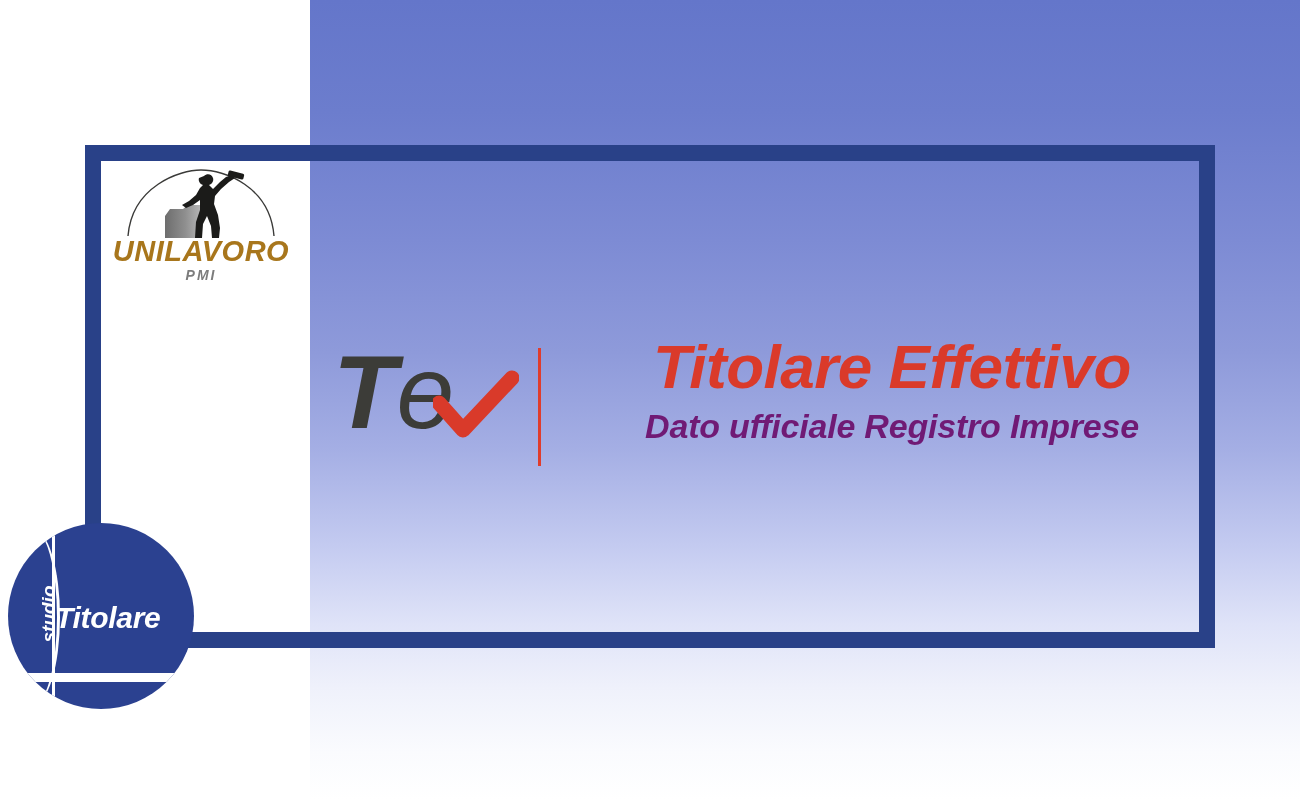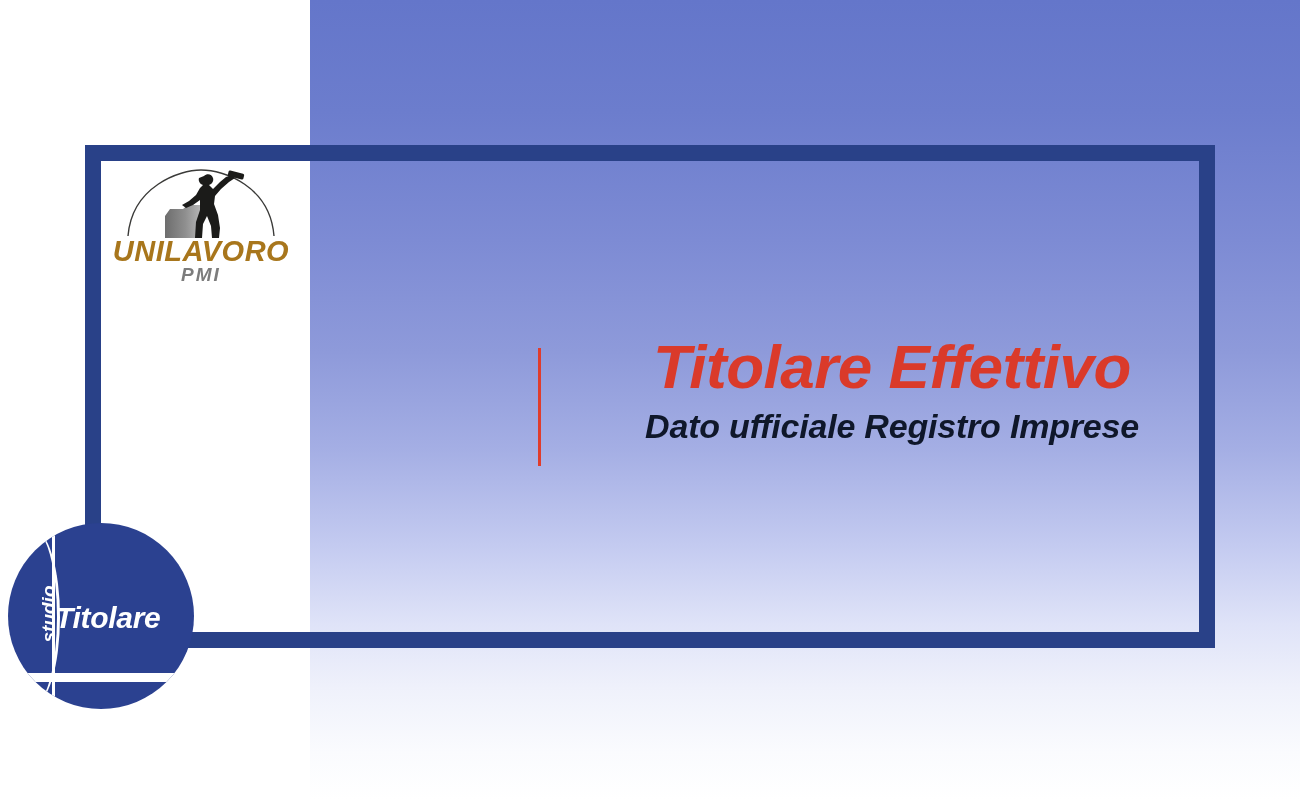--- a/index.html
+++ b/index.html
@@ -84,21 +84,21 @@
   }
   .uni-word {
     font-size: 29px;
     font-weight: bold;
     letter-spacing: 0.5px;
     color: #a8761c;
     line-height: 30px;
     margin-top: -2px;
   }
   .uni-sub {
-    font-size: 19px;
+    font-size: 14px;
     font-weight: bold;
     letter-spacing: 2px;
     color: #7c7c7c;
     line-height: 16px;
     margin-top: 1px;
   }
 
   
   .aerreuno {
     position: absolute;
@@ -214,21 +214,21 @@
   }
   .headline .title {
     color: #da3a2a;
     font-size: 62px;
     font-weight: bold;
     line-height: 68px;
     letter-spacing: -0.5px;
     white-space: nowrap;
   }
   .headline .subtitle {
-    color: #0f172a;
+    color: #701a75;
     font-size: 34px;
     font-weight: bold;
     line-height: 42px;
     letter-spacing: -0.2px;
     white-space: nowrap;
     margin-top: 4px;
   }
 </style>
 </head>
 <body>
@@ -276,20 +276,28 @@
   <div class="aerreuno">
     <div class="aer-disc">
       <div class="aer-sidearc"></div>
       <div class="aer-vline"></div>
       <div class="aer-notch"></div>
     </div>
     <div class="aer-studio">studio</div>
     <div class="aer-name">Titolare</div>
   </div>
 
+  <div class="te-logo">
+    <div class="te-text"><span class="t-glyph">T</span><span class="e-glyph">e</span></div>
+    <div class="te-check">
+      <svg viewBox="0 0 86 70" width="86" height="70" aria-hidden="true">
+        <path d="M6 33 L30 60 L79 8" fill="none" stroke="#d93a2a" stroke-width="15" stroke-linecap="round" stroke-linejoin="round"></path>
+      </svg>
+    </div>
+  </div>
 
   <div class="divider"></div>
 
   <div class="headline">
     <div class="title">Titolare Effettivo</div>
     <div class="subtitle">Dato ufficiale Registro Imprese</div>
   </div>
 
 </div>
 

